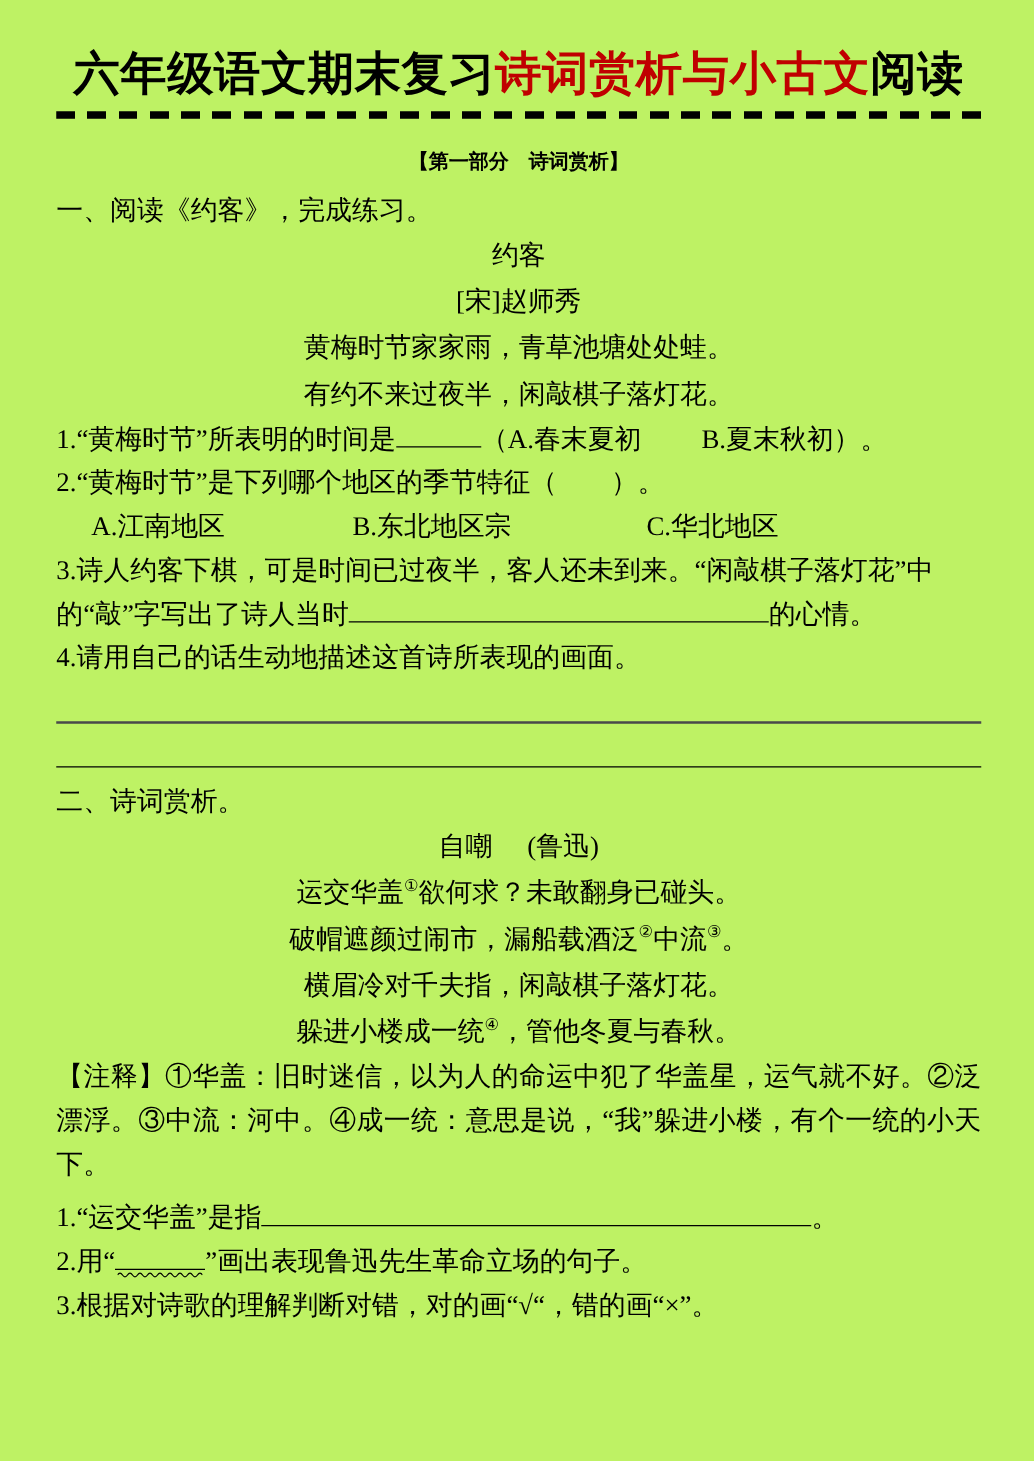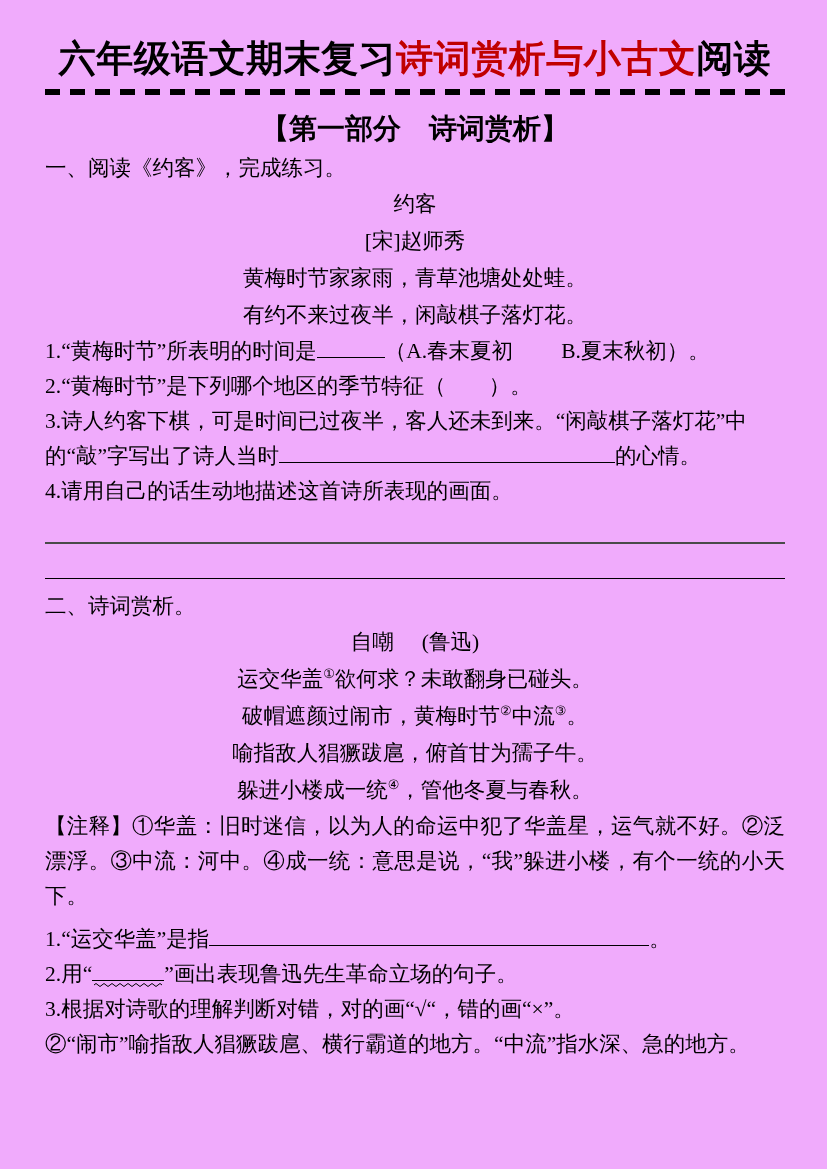--- a/index.html
+++ b/index.html
@@ -1,20 +1,20 @@
 <!DOCTYPE html>
 <html><head>
 <meta charset="utf-8">
 <style>
   html,body { margin:0; padding:0; background:#ffffff; }
   .page {
     position:relative;
     width:827px; height:1169px;
     margin:0 auto;
-    background:#f0abfc;
+    background:#bef264;
     color:#000;
     font-family:"Liberation Serif","DejaVu Serif",serif;
     box-sizing:border-box;
     padding:36px 42px 0 45px;
     overflow:hidden;
   }
   .main-title {
     margin:0;
     text-align:center;
     font-family:"DejaVu Sans","Liberation Sans",sans-serif;
@@ -28,21 +28,21 @@
   .dashed-rule {
     height:6px;
     margin-top:7px;
     background:repeating-linear-gradient(90deg,#000 0 15px,transparent 15px 25px);
   }
   .section-heading {
     margin:20px 0 6px 0;
     text-align:center;
     font-family:"DejaVu Sans","Liberation Sans",sans-serif;
     font-weight:bold;
-    font-size:28px;
+    font-size:16px;
     line-height:28px;
   }
   .line {
     margin:0;
     font-size:21.5px;
     line-height:35px;
   }
   .centered { text-align:center; }
   .poem-line { line-height:37px; }
   .blank {
@@ -97,48 +97,52 @@
 
   <p class="line poem-line centered">约客</p>
   <p class="line poem-line centered">[宋]赵师秀</p>
   <p class="line poem-line centered">黄梅时节家家雨，青草池塘处处蛙。</p>
   <p class="line poem-line centered">有约不来过夜半，闲敲棋子落灯花。</p>
 
   <p class="line"><span>1.“黄梅时节”所表明的时间是</span><span class="blank w68"></span><span>（A.春末夏初</span><span class="gap-md"></span><span>B.夏末秋初）。</span></p>
 
   <p class="line">2.“黄梅时节”是下列哪个地区的季节特征（　　）。</p>
 
+  <p class="options-row">
+    <span class="opt-a">A.江南地区</span>
+    <span class="opt-b">B.东北地区宗</span>
+    <span class="opt-c">C.华北地区</span>
+  </p>
 
   <p class="line"><span>3.诗人约客下棋，可是时间已过夜半，客人还未到来。“闲敲棋子落灯花”中的“敲”字写出了诗人当时</span><span class="blank w336"></span><span>的心情。</span></p>
 
   <p class="line">4.请用自己的话生动地描述这首诗所表现的画面。</p>
 
   <div class="answer-lines">
     <div class="answer-line-1"></div>
     <div class="answer-line-2"></div>
   </div>
 
   <p class="line mt10">二、诗词赏析。</p>
 
   <p class="line poem-line centered poem2-title"><span>自嘲</span><span class="author">(鲁迅)</span></p>
 
   <p class="line poem-line centered"><span>运交华盖</span><sup class="note-ref">①</sup><span>欲何求？未敢翻身已碰头。</span></p>
 
-  <p class="line poem-line centered"><span>破帽遮颜过闹市，黄梅时节</span><sup class="note-ref">②</sup><span>中流</span><sup class="note-ref">③</sup><span>。</span></p>
+  <p class="line poem-line centered"><span>破帽遮颜过闹市，漏船载酒泛</span><sup class="note-ref">②</sup><span>中流</span><sup class="note-ref">③</sup><span>。</span></p>
 
-  <p class="line poem-line centered">喻指敌人猖獗跋扈，俯首甘为孺子牛。</p>
+  <p class="line poem-line centered">横眉冷对千夫指，闲敲棋子落灯花。</p>
 
   <p class="line poem-line centered"><span>躲进小楼成一统</span><sup class="note-ref">④</sup><span>，管他冬夏与春秋。</span></p>
 
   <p class="line notes">【注释】①华盖：旧时迷信，以为人的命运中犯了华盖星，运气就不好。②泛漂浮。③中流：河中。④成一统：意思是说，“我”躲进小楼，有个一统的小天下。</p>
 
   <p class="line mt8"><span>1.“运交华盖”是指</span><span class="blank w440"></span><span>。</span></p>
 
   <p class="line"><span>2.用“</span><span class="wavy-blank"><svg viewBox="0 0 68 6" preserveAspectRatio="none">
           <path d="M0 3 Q2 0 4 3 T8 3 T12 3 T16 3 T20 3 T24 3 T28 3 T32 3 T36 3 T40 3 T44 3 T48 3 T52 3 T56 3 T60 3 T64 3 T68 3" fill="none" stroke="#000" stroke-width="1"></path>
         </svg></span><span>”画出表现鲁迅先生革命立场的句子。</span></p>
 
   <p class="line">3.根据对诗歌的理解判断对错，对的画“√“，错的画“×”。</p>
 
 
-  <p class="line">②“闹市”喻指敌人猖獗跋扈、横行霸道的地方。“中流”指水深、急的地方。</p>
 
 </div>
 
 </body></html>

